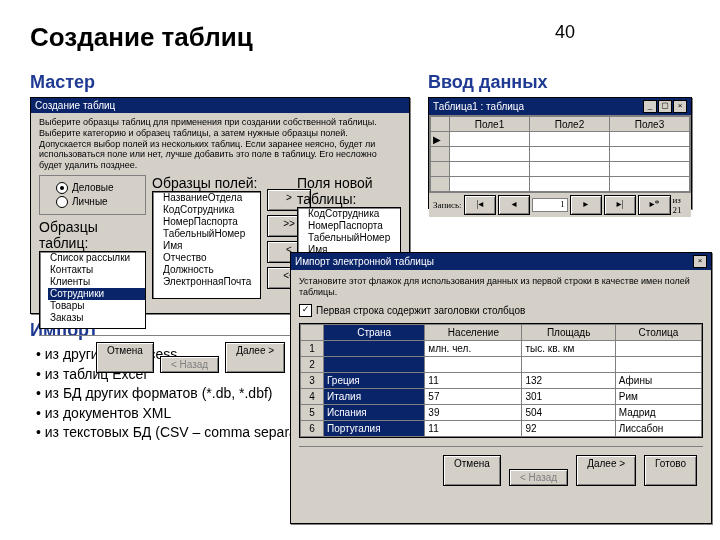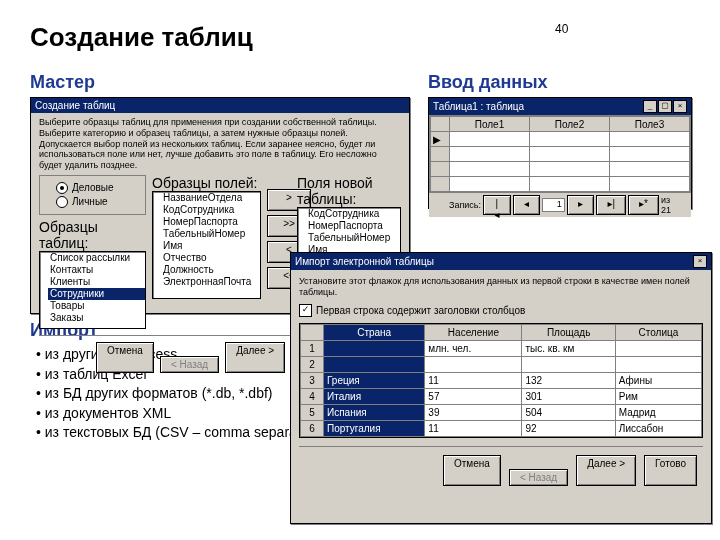--- a/index.html
+++ b/index.html
@@ -16,21 +16,21 @@
     left: 30px;
     top: 22px;
     font-size: 26px;
     font-weight: bold;
     color: #000;
   }
   .page-num {
     position: absolute;
     left: 555px;
     top: 22px;
-    font-size: 12px;
+    font-size: 18px;
     color: #000;
   }
   .sec-title {
     font-size: 18px;
     font-weight: bold;
     color: #1f3a93;
     position: absolute;
   }
   #sec-master { left: 30px; top: 72px; }
   #sec-input  { left: 428px; top: 72px; }
@@ -105,21 +105,21 @@
   #wiz .mv{width:22px;height:16px;}
   #wiz .footer{display:flex;gap:6px;justify-content:center;padding:6px 0;border-top:1px solid #808080;margin-top:6px;}
   .grp{border:1px solid #808080;background:#d4d0c8;padding:4px;margin-bottom:4px;}
 
   
   #ds { left:428px; top:97px; width:262px; height:110px; }
   #ds table{border-collapse:collapse;width:100%;font-size:10px;background:#fff;padding-left:12px;}
   #ds th,#ds td{border:1px solid #808080;padding:1px 2px;height:12px;}
   #ds th{background:#d4d0c8;font-weight:normal;}
   #ds .rowhdr{width:14px;background:#d4d0c8;}
-  #ds .nav{display:flex;align-items:center;gap:2px;background:#d4d0c8;padding:2px 20px;font-size:9px;}
+  #ds .nav{display:flex;align-items:center;gap:2px;background:#d4d0c8;padding:2px 4px;font-size:9px;font-family:Liberation Serif, serif;}
   #ds .nav .inp{width:40px;height:12px;background:#fff;border:1px solid #808080;text-align:right;padding:0 2px;}
   #ds .nb{width:14px;height:14px;}
   #ds .area{background:#fff;border:1px solid #808080;}
 
   
   #imp { left:290px; top:252px; width:420px; height:270px; }
   #imp .body{padding:6px 8px;}
   #imp .intro{font-size:9px;line-height:1.2;margin-bottom:6px;}
   #imp .chkrow{display:flex;align-items:center;gap:4px;font-size:10px;margin-bottom:6px;}
   #imp .tblwrap{border:1px solid #000;background:#fff;max-height:120px;overflow:hidden;}

